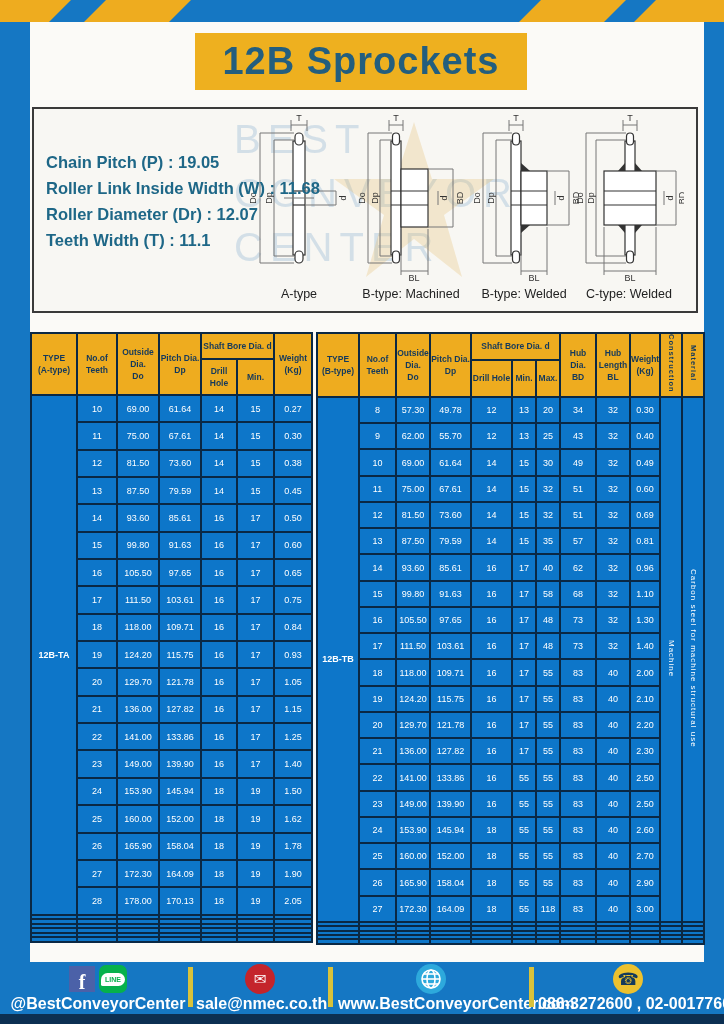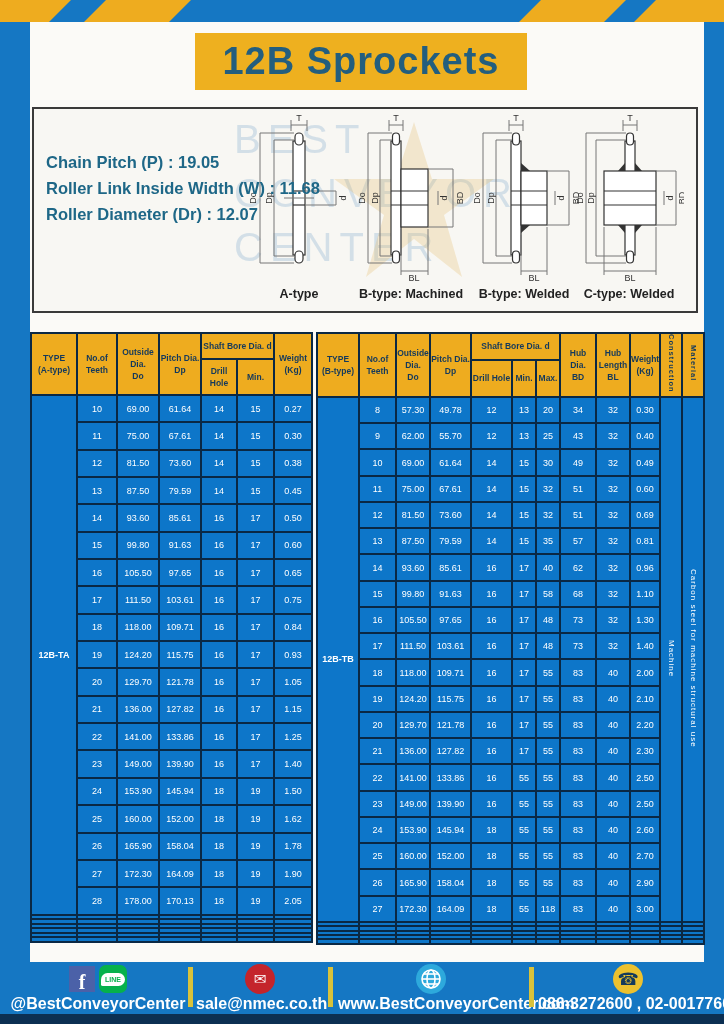--- a/index.html
+++ b/index.html
@@ -14,21 +14,21 @@
   .title-banner span{font-size:38px;font-weight:bold;color:#235e7e;letter-spacing:1px;}
   
   .info-box{position:absolute;left:2px;top:85px;width:662px;height:202px;background:#f8f7f3;
     border:2px solid #3a3a3a;}
   .watermark{position:absolute;left:200px;top:3px;font-size:40px;font-weight:normal;letter-spacing:7px;
     line-height:1.35;color:rgba(125,170,205,0.30);white-space:pre-line;z-index:0;}
   .wm-star{position:absolute;left:290px;top:8px;opacity:.28;z-index:0;}
   .specs{position:absolute;left:12px;top:40px;z-index:2;}
   .spec-line{font-size:16.5px;font-weight:bold;color:#1e6787;line-height:26px;white-space:nowrap;}
   .diag{position:absolute;top:4px;width:112px;height:196px;z-index:1;text-align:center;}
-  .diag-label{font-size:12.5px;color:#222;margin-top:0px;white-space:nowrap;font-weight:bold;}
+  .diag-label{font-size:12.5px;color:#222;margin-top:0px;white-space:nowrap;}
   .dl{stroke:#777;stroke-width:1;fill:none;}
   .part{stroke:#333;stroke-width:1.2;fill:#ffffff;}
   .weld{fill:#333;}
   .dt{font-size:9px;fill:#333;font-family:"Liberation Sans",sans-serif;}
   
   .tbl{position:absolute;border-collapse:collapse;table-layout:fixed;background:#0d76c9;height:611px;}
   .tbl th,.tbl td{border:2px solid #0a2844;padding:0;overflow:hidden;}
   .tbl th{background:#eeac1f;color:#14395c;font-size:8.5px;font-weight:bold;
     white-space:pre-line;line-height:1.45;text-align:center;}
   .tbl td{color:#fff;font-size:9px;text-align:center;vertical-align:middle;}
@@ -79,20 +79,21 @@
 CONVEYOR
 CENTER</div>
       <svg class="wm-star" width="180" height="180" viewBox="0 0 180 180">
         <polygon points="90,5 108,62 170,62 120,98 138,160 90,122 42,160 60,98 10,62 72,62" fill="#e6bd6d"></polygon>
       </svg>
 
       <div class="specs" id="specs">
           <div class="spec-line">Chain Pitch (P) : 19.05</div>
           <div class="spec-line">Roller Link Inside Width (W) : 11.68</div>
           <div class="spec-line">Roller Diameter (Dr) : 12.07</div>
+          <div class="spec-line">Teeth Width (T) : 11.1</div>
         </div>
 
       <div class="diag" style="left:209px;">
         <svg width="110" height="170" viewBox="0 0 110 170">
           <line class="dl" x1="47" y1="12" x2="63" y2="12"></line>
             <line class="dl" x1="47" y1="7" x2="47" y2="18"></line>
             <line class="dl" x1="63" y1="7" x2="63" y2="18"></line>
           <text class="dt" x="55" y="8" text-anchor="middle">T</text>
           <rect class="part" x="49" y="28" width="12" height="114"></rect>
           <rect class="part" x="51" y="20" width="8" height="12" rx="4"></rect>

